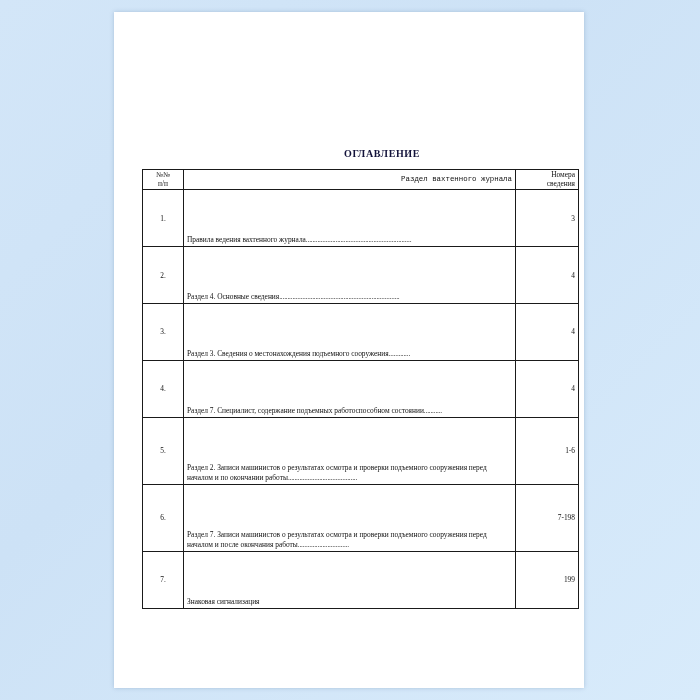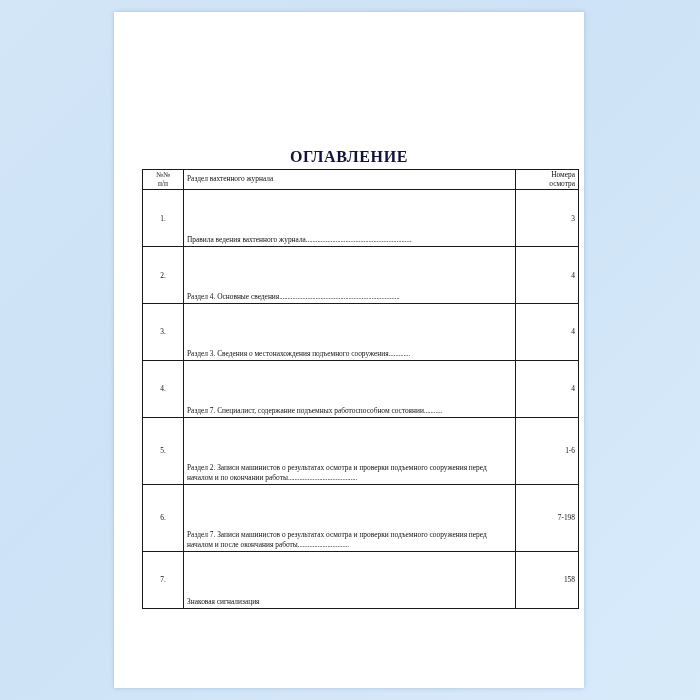--- a/index.html
+++ b/index.html
@@ -30,24 +30,25 @@
     background: #ffffff;
     box-shadow: 0 0 4px rgba(90,120,160,0.35);
   }
 
   .doc-title {
     position: absolute;
     left: 0;
     top: 136px;
     width: 470px;
     text-align: center;
-    font-size: 16px;
+    font-size: 10px;
     font-weight: bold;
     color: #12123a;
     letter-spacing: 0.6px;
+    padding-left: 33px;
   }
 
   .toc-wrap {
     position: absolute;
     left: 28px;
     top: 157px;
     width: 415px;
   }
 
   table.toc {
@@ -66,21 +67,21 @@
   .col-num { width: 34px; text-align: center; }
   .col-sec { width: 325px; text-align: left; }
   .col-pg  { width: 56px; text-align: right; }
 
   thead td {
     text-align: center;
     line-height: 1.15;
     padding-top: 2px;
     padding-bottom: 2px;
   }
-  thead .col-sec { text-align: left; }
+  thead .col-sec { text-align: right; font-family: Liberation Mono, monospace; }
 
   tbody td { height: 13px; }
   tbody tr.tall td { height: 24px; }
 
   .sec-text {
     display: block;
     line-height: 1.35;
     margin-top: 44px;
   }
   .dots { letter-spacing: -0.2px; }
@@ -98,21 +99,21 @@
     <table class="toc">
       <thead>
         <tr>
           <td class="col-num">
             <span>№№</span><br>
             <span>п/п</span>
           </td>
           <td class="col-sec">Раздел вахтенного журнала</td>
           <td class="col-pg">
             <span>Номера</span><br>
-            <span>осмотра</span>
+            <span>сведения</span>
           </td>
         </tr>
       </thead>
       <tbody>
 
         <tr>
           <td class="col-num">1.</td>
           <td class="col-sec">
               <span class="sec-text"><span>Правила ведения вахтенного журнала</span><span class="dots">................................................................</span></span>
             </td>
@@ -157,20 +158,20 @@
               <span class="sec-text"><span>Раздел 7. Записи машинистов о результатах осмотра и проверки подъемного сооружения перед началом и после окончания работы</span><span class="dots">...............................</span></span>
             </td>
           <td class="col-pg">7-198</td>
         </tr>
 
         <tr>
           <td class="col-num">7.</td>
           <td class="col-sec">
               <span class="sec-text"><span>Знаковая сигнализация</span><span class="dots"></span></span>
             </td>
-          <td class="col-pg">158</td>
+          <td class="col-pg">199</td>
         </tr>
 
       </tbody>
     </table>
   </div>
 
 </div>
 
 </body></html>

